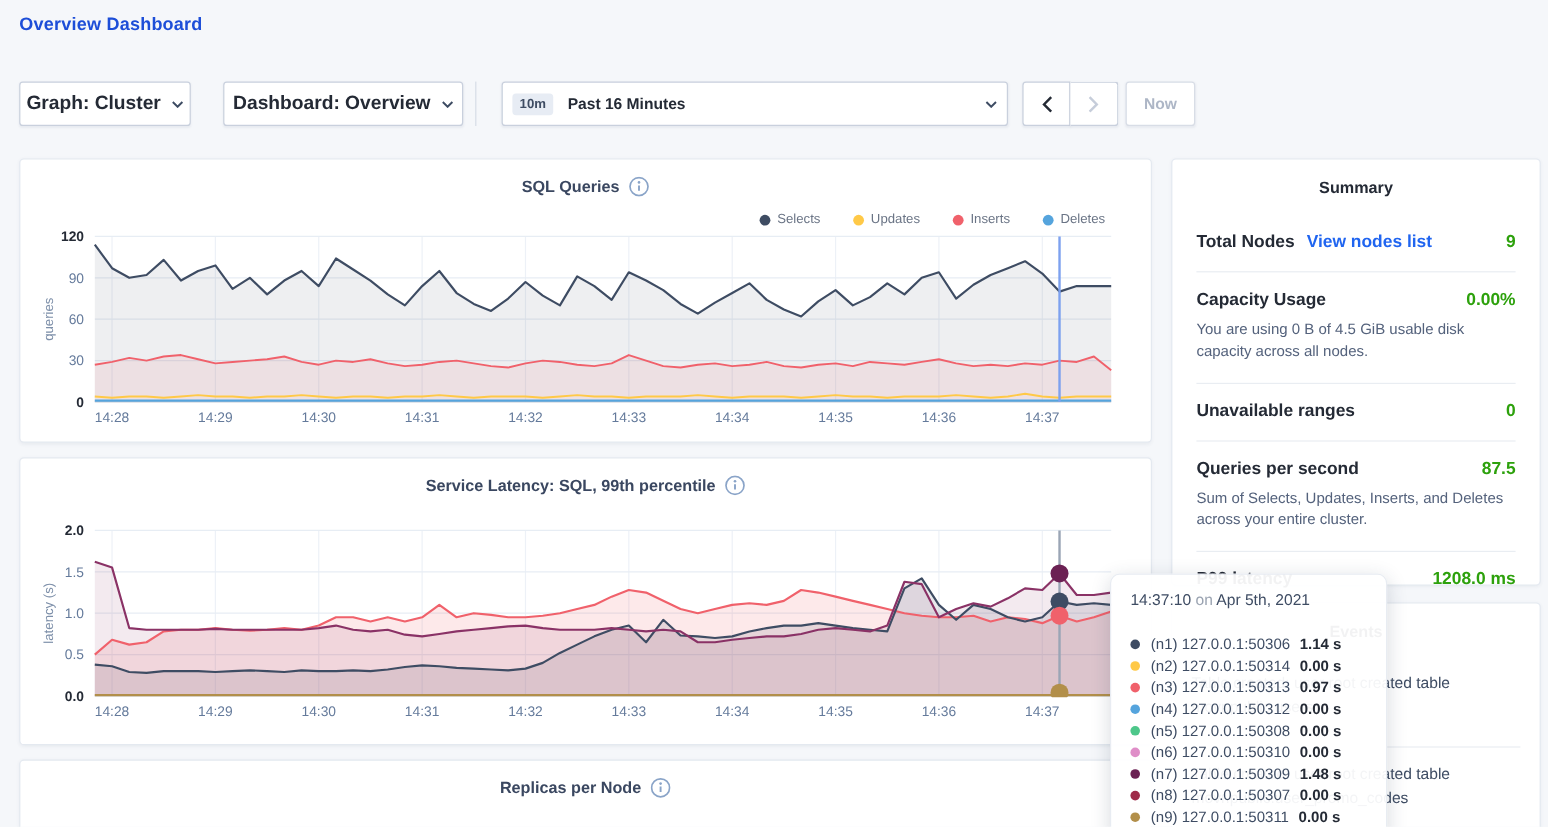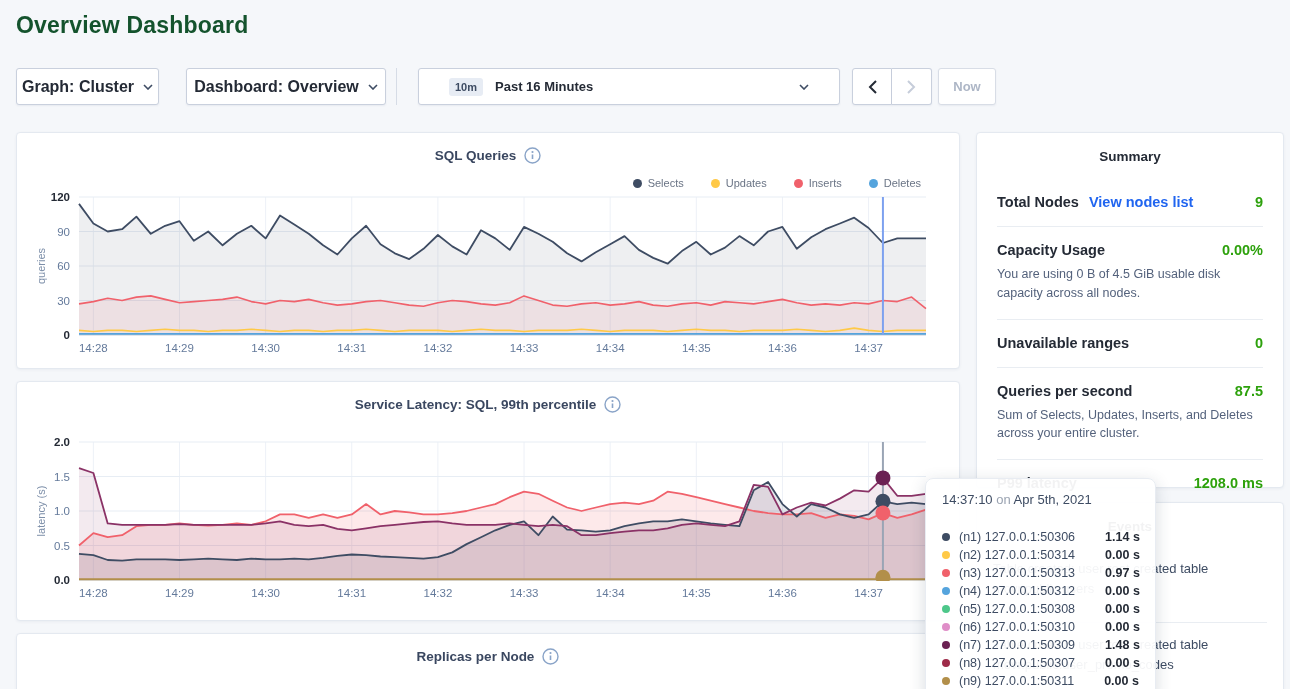--- a/index.html
+++ b/index.html
@@ -1,30 +1,30 @@
 <!DOCTYPE html>
 <html><head>
 <meta charset="utf-8">
 <style>
   html,body{margin:0;padding:0}
   body{
     width:1290px;height:689px;position:relative;overflow:hidden;
     background:#f5f7fa;color:#394455;
     font-family:"Liberation Sans",sans-serif;
   }
-  .page-title{position:absolute;left:16px;top:12px;font-size:23px;font-weight:600;color:#14532d;letter-spacing:.2px}
+  .page-title{position:absolute;left:16px;top:12px;font-size:15px;font-weight:600;color:#1d4ed8;letter-spacing:.2px}
   
   .dd,.time-sel,.navbtn,.now-btn{
     position:absolute;top:68px;height:37px;background:#fff;border:1px solid #c9d0dd;border-radius:3px;
     box-sizing:border-box;display:flex;align-items:center;font-size:16px;font-weight:700;color:#242a35;
     box-shadow:0 1px 2px rgba(56,76,108,.07);cursor:pointer;
   }
   .dd{justify-content:center;gap:9px}
   .vdiv{position:absolute;left:396px;top:68px;width:1px;height:37px;background:#d6dce6}
-  .time-sel{left:418px;width:422px;padding:0 30px;gap:12px;font-size:13px}
+  .time-sel{left:418px;width:422px;padding:0 8px;gap:12px;font-size:13px}
   .badge{background:#e7ecf4;border-radius:3px;padding:3px 6px;font-size:11px;font-weight:700;color:#3e4c63}
   .time-sel .spacer{flex:1}
   .nav-group{position:absolute;left:852px;top:68px;display:flex}
   .navbtn{position:static;width:40px;justify-content:center;border-radius:0;padding:0;background:#fff}
   .navbtn:first-child{border-radius:3px 0 0 3px}
   .navbtn:last-child{border-radius:0 3px 3px 0;border-left:none}
   .now-btn{left:938px;width:58px;justify-content:center;font-size:13px;color:#adb6c6;border-color:#d8dde6;cursor:default}
   
   .panel{position:absolute;background:#fff;border:1px solid #e4e9f0;border-radius:4px;box-shadow:0 1px 3px rgba(56,76,108,.06);box-sizing:border-box}
   .chart-title{position:absolute;top:14px;left:0;width:100%;display:flex;justify-content:center;align-items:center;gap:8px;
@@ -48,21 +48,21 @@
   .evt{padding:12px 0 24px;border-bottom:1px solid #e9edf2;font-size:13px;line-height:1.5;color:#3e4c63}
   .evt:last-child{border-bottom:none}
   
   .tt{position:absolute;left:925px;top:478px;width:231px;box-sizing:border-box;padding:13px 16px 12px;
       background:rgba(255,255,255,.94);border:1px solid #e8ecf2;border-radius:8px;z-index:10;
       box-shadow:0 4px 16px rgba(40,55,80,.18)}
   .tt-head{font-size:13px;color:#3e4c63;margin-bottom:21px}
   .tt-on{color:#9aa3b1}
   .tt-row{display:flex;align-items:center;height:18px;font-size:12.5px;color:#3e4c63;white-space:nowrap}
   .tt-dot{width:8px;height:8px;border-radius:50%;margin-right:9px;flex:0 0 auto}
-  .tt-val{margin-left:30px;font-weight:700;color:#242a35}
+  .tt-val{margin-left:8px;font-weight:700;color:#242a35}
   svg text{font-family:"Liberation Sans",sans-serif}
   .icon{display:inline-flex}
 </style>
 </head>
 <body>
 
 <div class="page-title">Overview Dashboard</div>
 
 <div class="dd" style="left:16px;width:143px">
   <span>Graph: Cluster</span>

